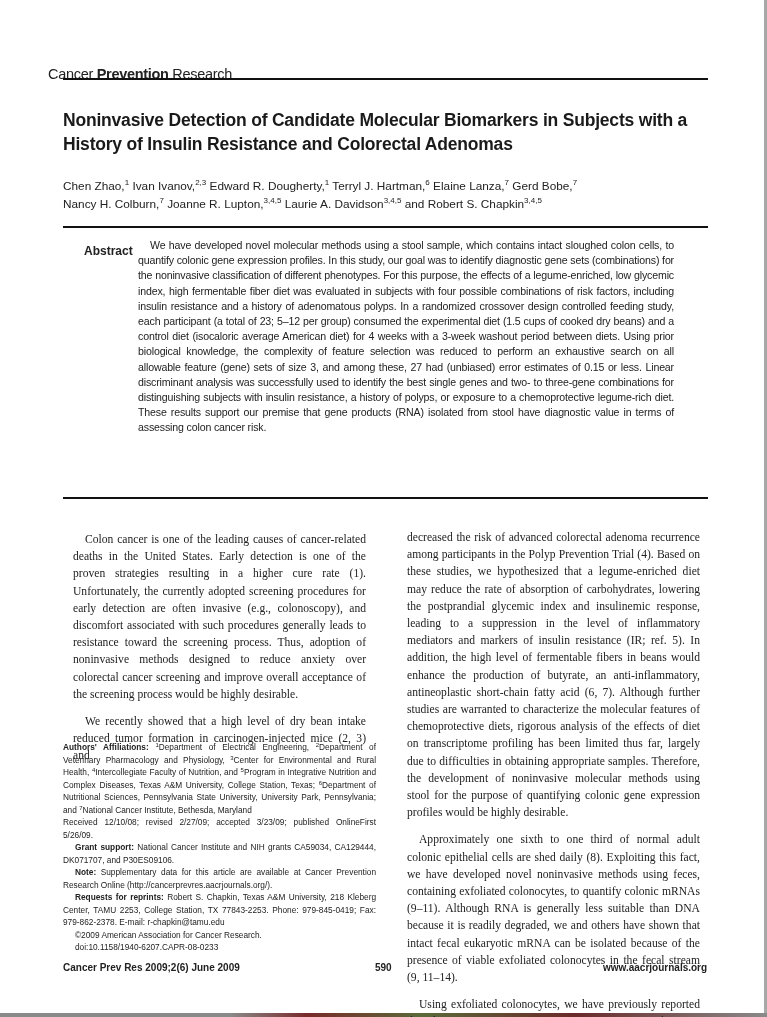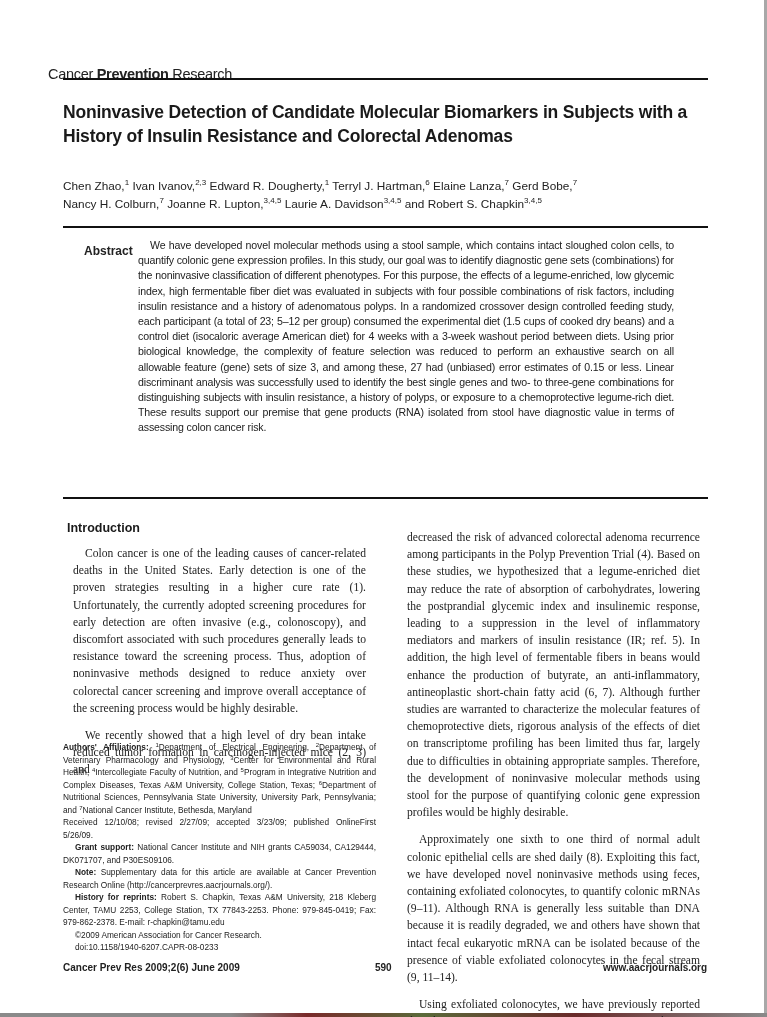--- a/index.html
+++ b/index.html
@@ -10,21 +10,21 @@
   .page-edge { position: absolute; top: 0; right: 0; width: 3px; height: 1017px; background: #a8a8a8; }
   .page-bottom { position: absolute; left: 0; bottom: 0; width: 767px; height: 4px;
     background: linear-gradient(90deg, #8a8a8a 0%, #8a8a8a 30%, #7a2a2a 40%, #5a6a3a 55%, #6a2a2a 75%, #8a8a8a 100%); }
   .sans { font-family: "Liberation Sans", sans-serif; }
   .serif { font-family: "Liberation Serif", serif; }
 
   .journal-header { position: absolute; left: 48px; top: 58px; font-size: 14.5px; color: #222; letter-spacing: -0.3px; margin-top: 8px; }
   .journal-header b { font-weight: bold; }
   .rule-top { position: absolute; left: 63px; top: 78px; width: 645px; height: 2px; background: #111; }
 
-  .title { position: absolute; left: 63px; top: 100px; width: 640px; font-size: 17.5px; font-weight: bold;
+  .title { position: absolute; left: 63px; top: 108px; width: 640px; font-size: 17.5px; font-weight: bold;
     line-height: 24px; color: #1a1a1a; letter-spacing: -0.2px; }
 
   .authors { position: absolute; left: 63px; top: 177px; width: 640px; font-size: 11.8px; line-height: 18px; color: #222; }
   .authors sup { font-size: 8px; vertical-align: 5px; line-height: 0; }
   .rule-mid { position: absolute; left: 63px; top: 226px; width: 645px; height: 2px; background: #111; }
 
   .abstract-label { position: absolute; left: 84px; top: 244px; font-size: 12px; font-weight: bold; color: #222; }
   .abstract-text { position: absolute; left: 138px; top: 238px; width: 536px; font-size: 10.6px; line-height: 15.2px;
     color: #222; text-align: justify; text-indent: 12px; letter-spacing: -0.15px; }
   .rule-lower { position: absolute; left: 63px; top: 497px; width: 645px; height: 2px; background: #111; }
@@ -58,35 +58,34 @@
 <div class="title sans">Noninvasive Detection of Candidate Molecular Biomarkers in Subjects with a History of Insulin Resistance and Colorectal Adenomas</div>
 
 <div class="authors sans" id="authors"><span>Chen Zhao,</span><sup>1</sup> <span>Ivan Ivanov,</span><sup>2,3</sup> <span>Edward R. Dougherty,</span><sup>1</sup> <span>Terryl J. Hartman,</span><sup>6</sup> <span>Elaine Lanza,</span><sup>7</sup> <span>Gerd Bobe,</span><sup>7</sup> <br><span>Nancy H. Colburn,</span><sup>7</sup> <span>Joanne R. Lupton,</span><sup>3,4,5</sup> <span>Laurie A. Davidson</span><sup>3,4,5</sup> <span>and Robert S. Chapkin</span><sup>3,4,5</sup> </div>
 <div class="rule-mid"></div>
 
 <div class="abstract-label sans">Abstract</div>
 <div class="abstract-text sans">We have developed novel molecular methods using a stool sample, which contains intact sloughed colon cells, to quantify colonic gene expression profiles. In this study, our goal was to identify diagnostic gene sets (combinations) for the noninvasive classification of different phenotypes. For this purpose, the effects of a legume-enriched, low glycemic index, high fermentable fiber diet was evaluated in subjects with four possible combinations of risk factors, including insulin resistance and a history of adenomatous polyps. In a randomized crossover design controlled feeding study, each participant (a total of 23; 5–12 per group) consumed the experimental diet (1.5 cups of cooked dry beans) and a control diet (isocaloric average American diet) for 4 weeks with a 3-week washout period between diets. Using prior biological knowledge, the complexity of feature selection was reduced to perform an exhaustive search on all allowable feature (gene) sets of size 3, and among these, 27 had (unbiased) error estimates of 0.15 or less. Linear discriminant analysis was successfully used to identify the best single genes and two- to three-gene combinations for distinguishing subjects with insulin resistance, a history of polyps, or exposure to a chemoprotective legume-rich diet. These results support our premise that gene products (RNA) isolated from stool have diagnostic value in terms of assessing colon cancer risk.</div>
 <div class="rule-lower"></div>
 
 <div class="col-left">
-  <div class="intro-heading sans">Introduction</div>
   <p class="body-text serif indent">Colon cancer is one of the leading causes of cancer-related deaths in the United States. Early detection is one of the proven strategies resulting in a higher cure rate (1). Unfortunately, the currently adopted screening procedures for early detection are often invasive (e.g., colonoscopy), and discomfort associated with such procedures generally leads to resistance toward the screening process. Thus, adoption of noninvasive methods designed to reduce anxiety over colorectal cancer screening and improve overall acceptance of the screening process would be highly desirable.</p>
   <p class="body-text serif indent">We recently showed that a high level of dry bean intake reduced tumor formation in carcinogen-injected mice (2, 3) and</p>
 </div>
 
 <div class="col-right">
   <p class="body-text serif">decreased the risk of advanced colorectal adenoma recurrence among participants in the Polyp Prevention Trial (4). Based on these studies, we hypothesized that a legume-enriched diet may reduce the rate of absorption of carbohydrates, lowering the postprandial glycemic index and insulinemic response, leading to a suppression in the level of inflammatory mediators and markers of insulin resistance (IR; ref. 5). In addition, the high level of fermentable fibers in beans would enhance the production of butyrate, an anti-inflammatory, antineoplastic short-chain fatty acid (6, 7). Although further studies are warranted to characterize the molecular features of chemoprotective diets, rigorous analysis of the effects of diet on transcriptome profiling has been limited thus far, largely due to difficulties in obtaining appropriate samples. Therefore, the development of noninvasive molecular methods using stool for the purpose of quantifying colonic gene expression profiles would be highly desirable.</p>
   <p class="body-text serif indent">Approximately one sixth to one third of normal adult colonic epithelial cells are shed daily (8). Exploiting this fact, we have developed novel noninvasive methods using feces, containing exfoliated colonocytes, to quantify colonic mRNAs (9–11). Although RNA is generally less suitable than DNA because it is readily degraded, we and others have shown that intact fecal eukaryotic mRNA can be isolated because of the presence of viable exfoliated colonocytes in the fecal stream (9, 11–14).</p>
   <p class="body-text serif indent">Using exfoliated colonocytes, we have previously reported the discriminative mRNA expression signatures between inflammatory bowel disease versus normal and between adenoma versus normal (11). These data suggest that mRNA</p>
 </div>
 
 <div class="affil sans">
   <p><b>Authors' Affiliations:</b> <span id="affil-items"><sup>1</sup><span>Department of Electrical Engineering, </span><sup>2</sup><span>Department of Veterinary Pharmacology and Physiology, </span><sup>3</sup><span>Center for Environmental and Rural Health, </span><sup>4</sup><span>Intercollegiate Faculty of Nutrition, and </span><sup>5</sup><span>Program in Integrative Nutrition and Complex Diseases, Texas A&amp;M University, College Station, Texas; </span><sup>6</sup><span>Department of Nutritional Sciences, Pennsylvania State University, University Park, Pennsylvania; and </span><sup>7</sup><span>National Cancer Institute, Bethesda, Maryland</span></span><br><span>Received 12/10/08; revised 2/27/09; accepted 3/23/09; published OnlineFirst 5/26/09.</span></p>
   <p class="ind"><b>Grant support:</b><span> National Cancer Institute and NIH grants CA59034, CA129444, DK071707, and P30ES09106.</span></p>
   <p class="ind"><b>Note:</b><span> Supplementary data for this article are available at Cancer Prevention Research Online (http://cancerprevres.aacrjournals.org/).</span></p>
-  <p class="ind"><b>History for reprints:</b><span> Robert S. Chapkin, Texas A&amp;M University, 218 Kleberg Center, TAMU 2253, College Station, TX 77843-2253. Phone: 979-845-0419; Fax: 979-862-2378. E-mail: r-chapkin@tamu.edu</span></p>
+  <p class="ind"><b>Requests for reprints:</b><span> Robert S. Chapkin, Texas A&amp;M University, 218 Kleberg Center, TAMU 2253, College Station, TX 77843-2253. Phone: 979-845-0419; Fax: 979-862-2378. E-mail: r-chapkin@tamu.edu</span></p>
   <p class="ind">©2009 American Association for Cancer Research.</p>
   <p class="ind">doi:10.1158/1940-6207.CAPR-08-0233</p>
 </div>
 
 <div class="footer footer-left sans">Cancer Prev Res 2009;2(6) June 2009</div>
 <div class="footer footer-center sans">590</div>
 <div class="footer footer-right sans">www.aacrjournals.org</div>
 
 </body></html>

